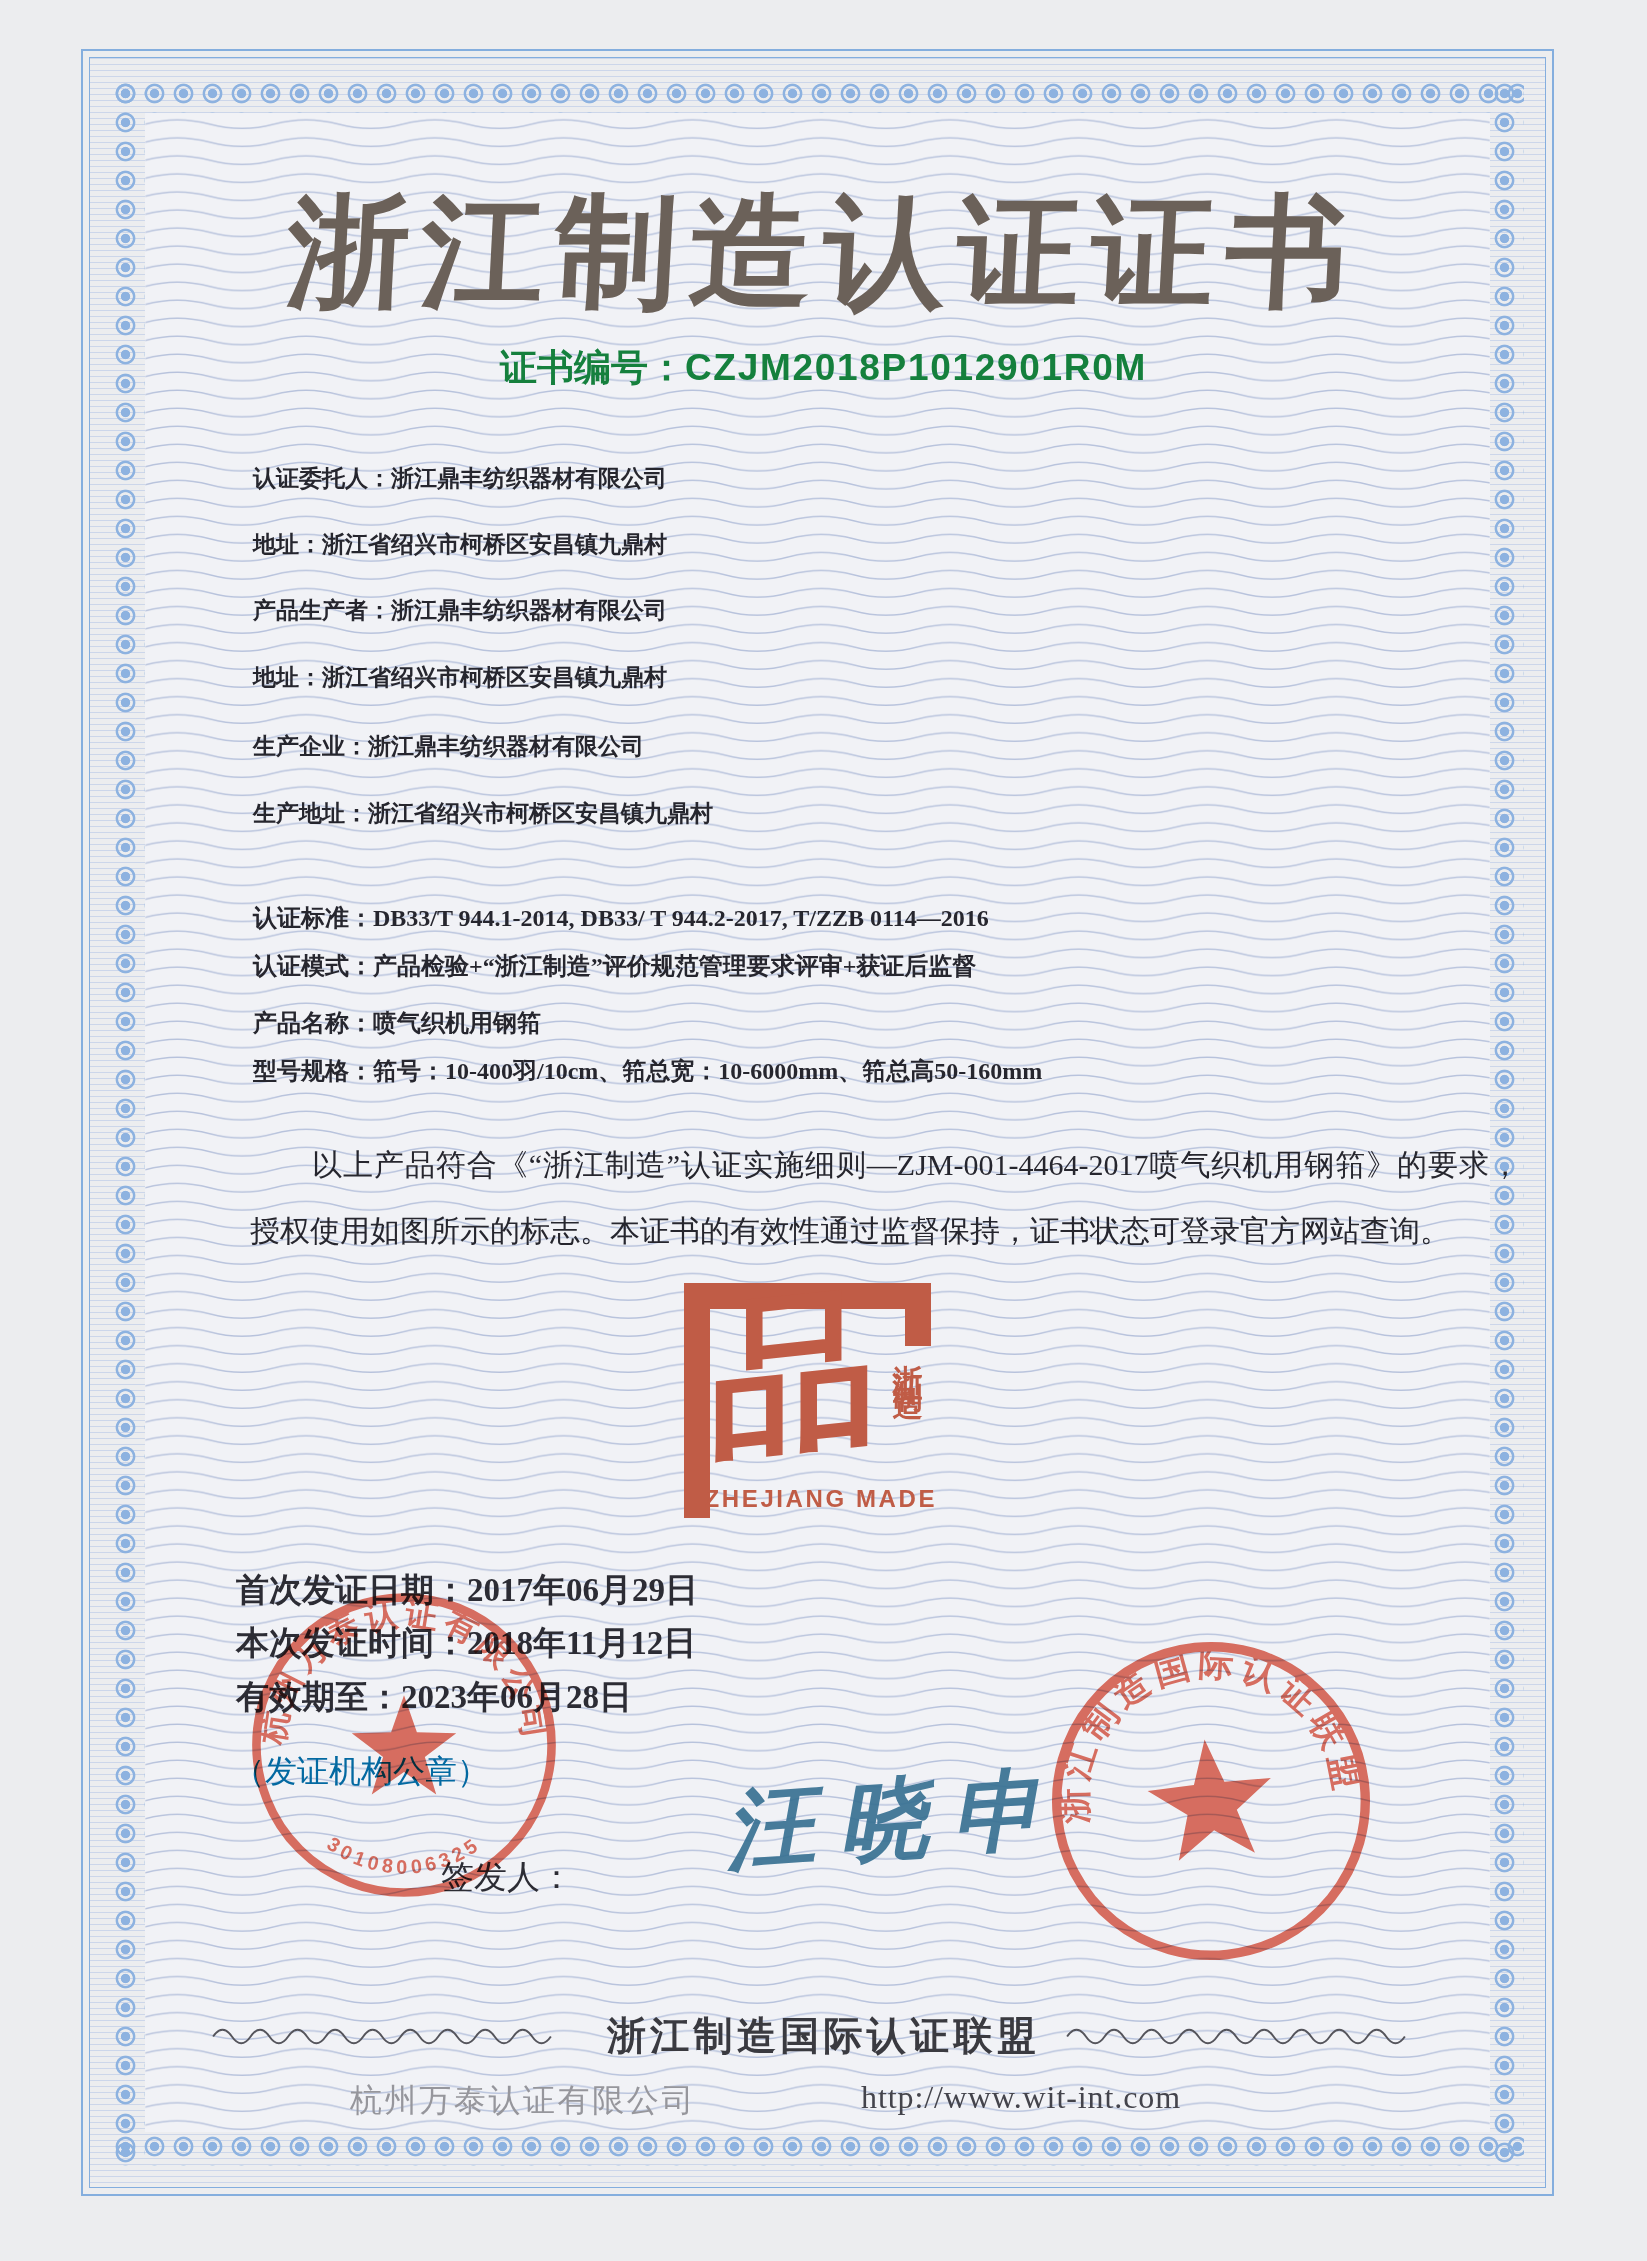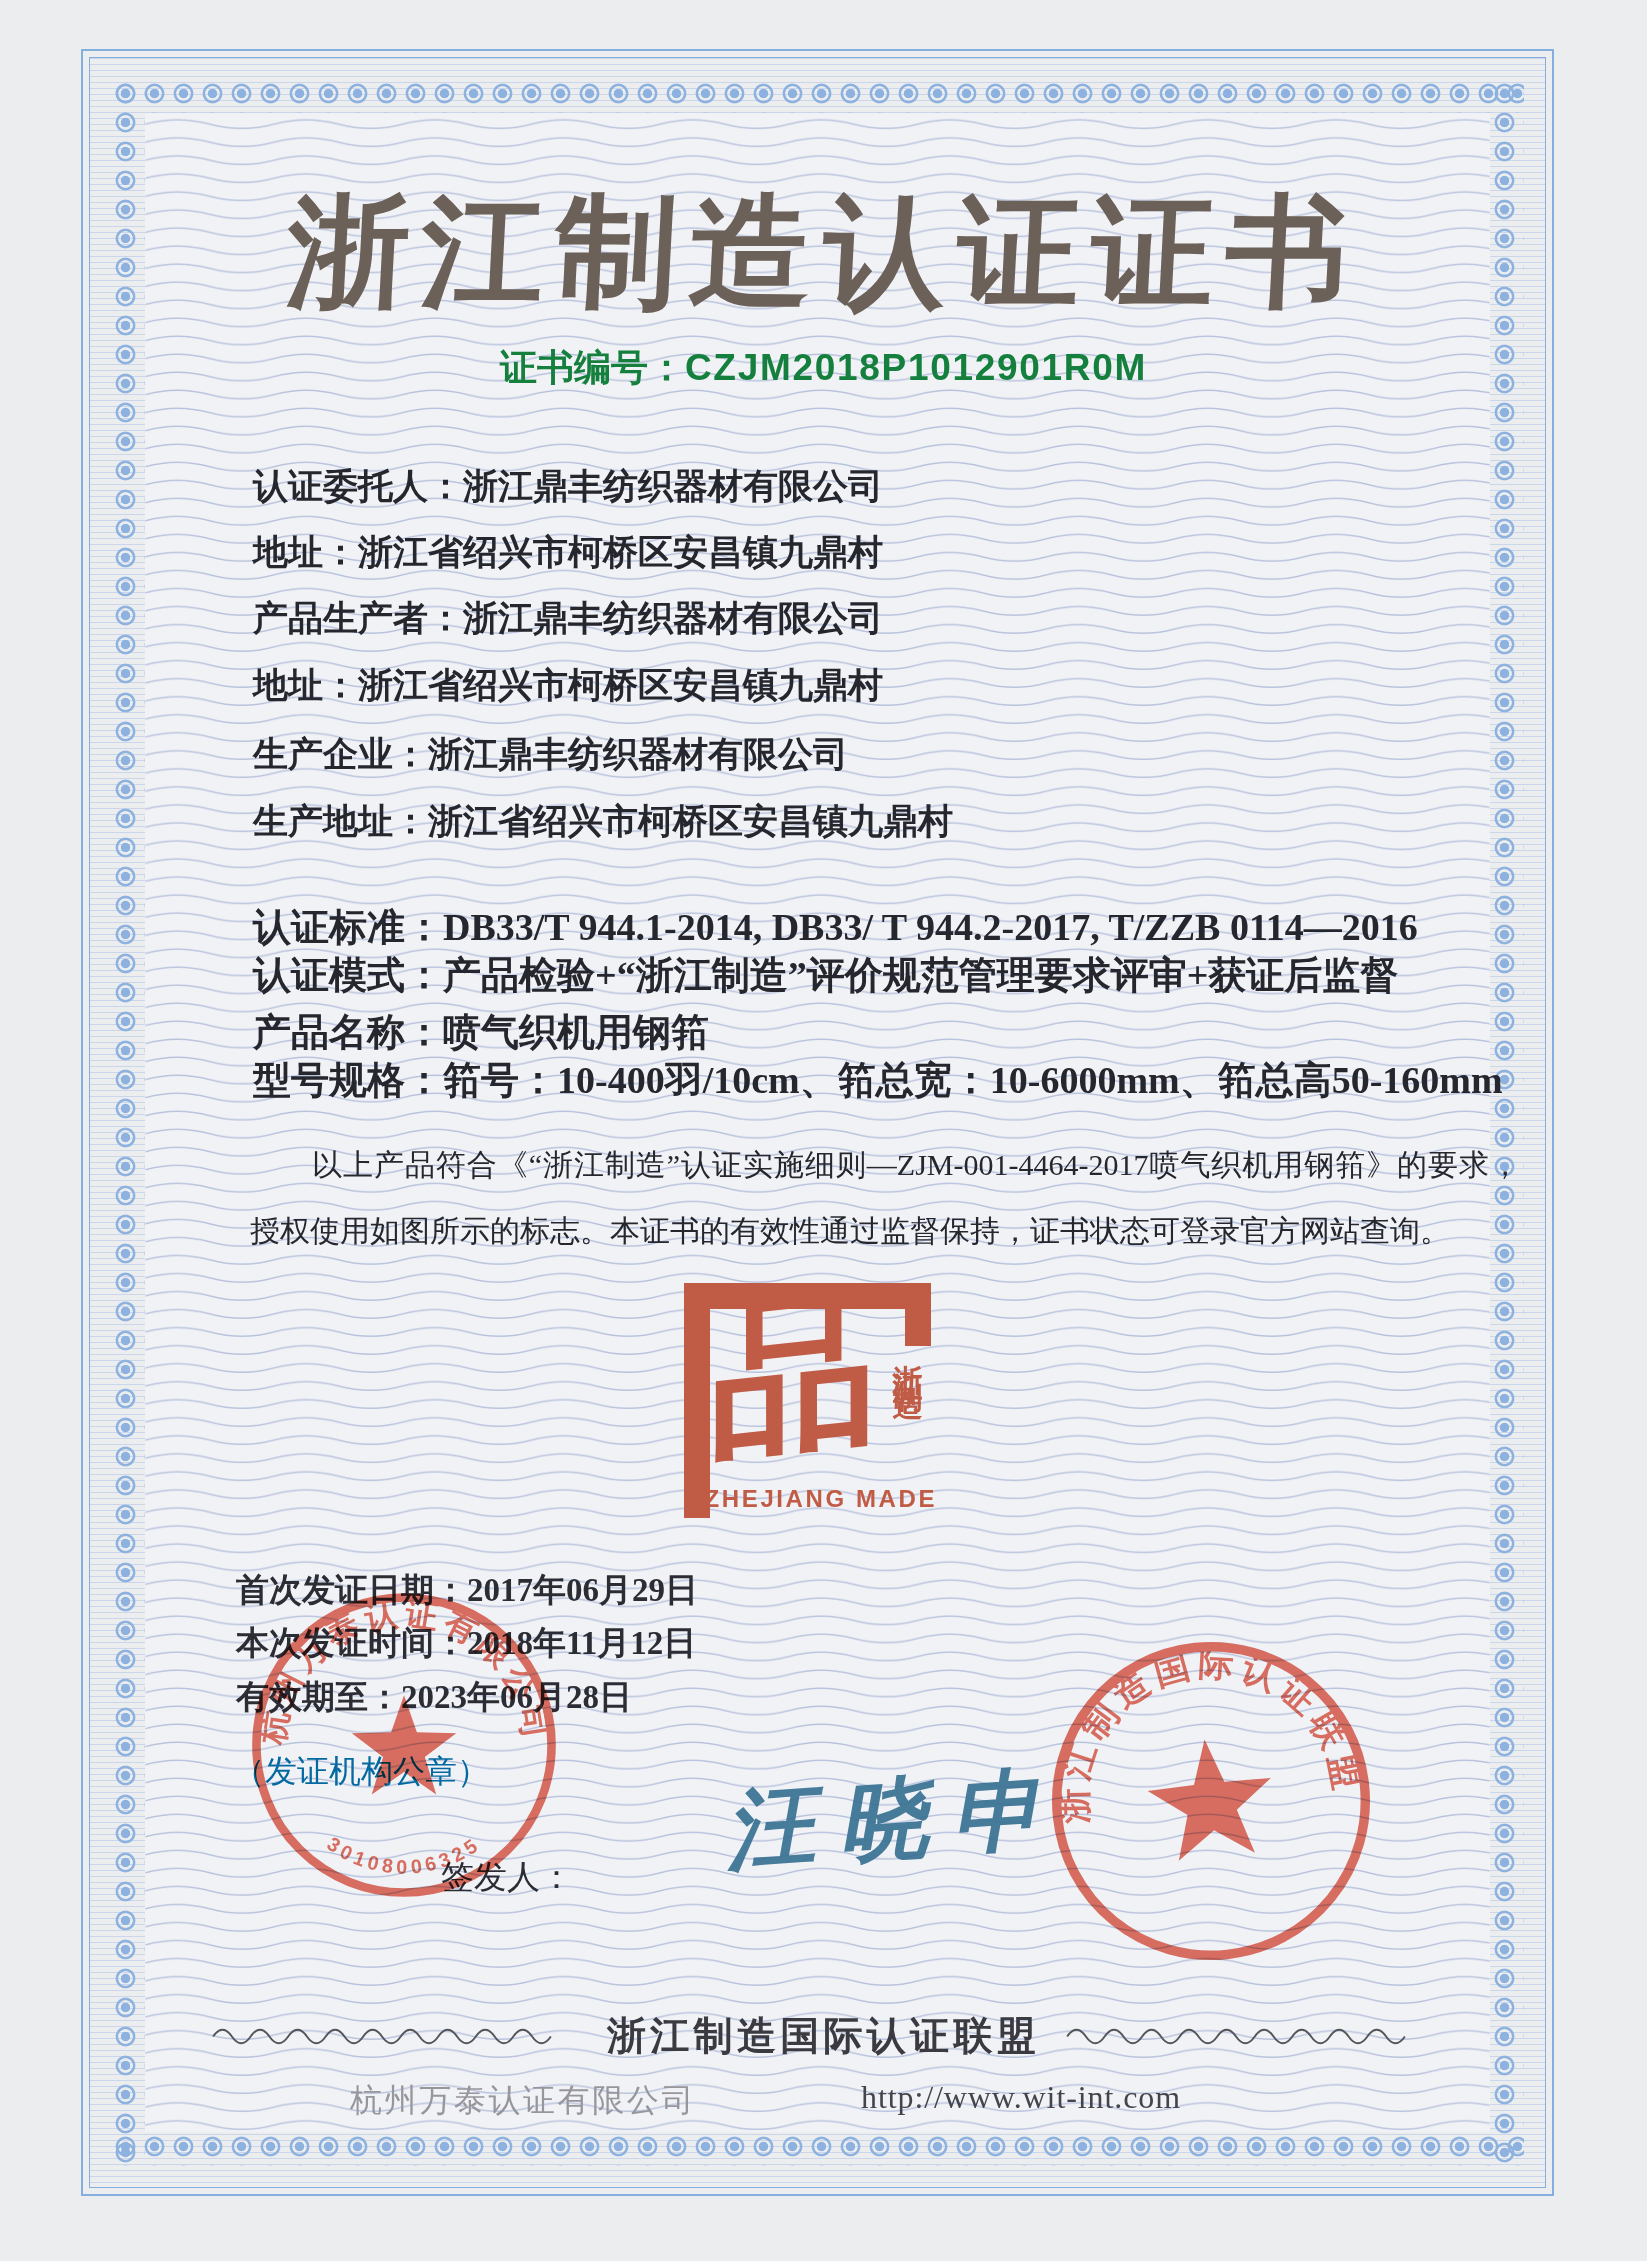--- a/index.html
+++ b/index.html
@@ -26,22 +26,22 @@
   .paper{position:absolute;inset:55px;background:#f1f2f6;overflow:hidden;}
   .paper svg{display:block;width:100%;height:100%;}
 
   
   .abs{position:absolute;}
   .title{left:0;top:172px;width:100%;text-align:center;
     font-size:122px;font-weight:700;letter-spacing:12px;color:#6b6159;
     transform:skewX(-3deg);}
   .certno{left:0;top:343px;width:100%;text-align:center;font-size:37px;font-weight:700;color:#15803d;}
   .certno .num{font-family:"Liberation Sans","DejaVu Sans",sans-serif;letter-spacing:1.7px;}
-  .row{left:253px;font-size:35px;font-weight:700;color:#26262e;white-space:nowrap;}
-  .det{left:253px;font-size:38px;font-weight:700;color:#26262e;white-space:nowrap;}
+  .row{left:253px;font-size:23px;font-weight:700;color:#26262e;white-space:nowrap;}
+  .det{left:253px;font-size:24px;font-weight:700;color:#26262e;white-space:nowrap;}
   .statement{left:250px;top:1132px;width:1270px;font-size:30px;line-height:66px;
     text-indent:62px;color:#26262e;text-align:justify;}
   .dates{left:236px;font-size:33px;font-weight:700;color:#2c2c34;white-space:nowrap;}
   .sealnote{left:233px;top:1750px;font-size:32px;color:#0369a1;}
   .signer{left:441px;top:1855px;font-size:33px;color:#2c2c34;}
   .signature{left:725px;top:1760px;font-size:89px;font-style:italic;font-weight:700;
     color:#356f91;letter-spacing:24px;transform:rotate(-4deg);opacity:.9;white-space:nowrap;}
 
   
   .logo{left:684px;top:1283px;width:247px;height:235px;}

